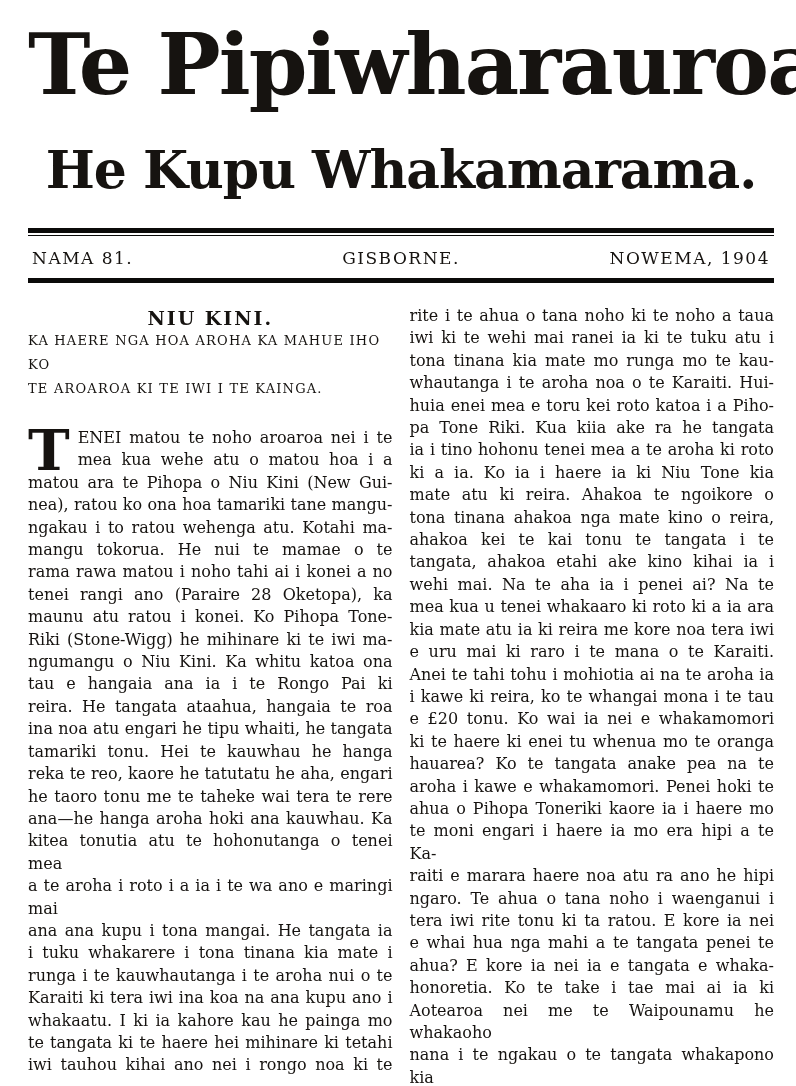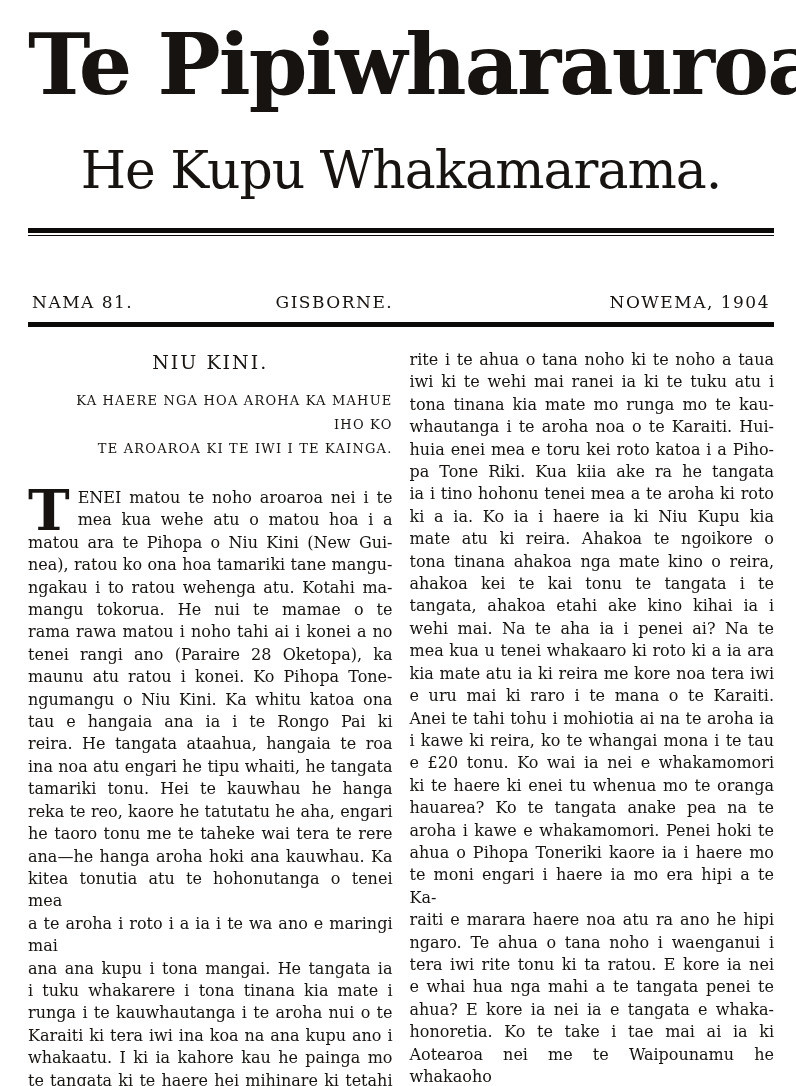--- a/index.html
+++ b/index.html
@@ -31,21 +31,21 @@
     font-family: "DejaVu Serif", serif;
     font-weight: 900;
     font-size: 84px;
     line-height: 118px;
     letter-spacing: -2px;
     white-space: nowrap;
     margin: 0;
   }
   .masthead-subtitle {
     font-family: "DejaVu Serif", serif;
-    font-weight: 400;
+    font-weight: 700;
     font-size: 52px;
     line-height: 64px;
     letter-spacing: -1px;
     white-space: nowrap;
     margin: 14px 0 0 0;
   }
 
   
   .dateline-wrap {
     margin-top: 26px;
@@ -60,48 +60,48 @@
     margin-top: 2px;
   }
   .dateline {
     display: flex;
     align-items: baseline;
     justify-content: space-between;
     padding: 12px 4px 10px 4px;
     font-size: 17px;
     letter-spacing: 1.5px;
   }
-  .dateline .cell-left  { width: 33%; text-align: left; margin-top: 44px; }
-  .dateline .cell-mid   { width: 34%; text-align: left; }
+  .dateline .cell-left  { width: 33%; text-align: left; }
+  .dateline .cell-mid   { width: 34%; text-align: center; }
   .dateline .cell-right { width: 33%; text-align: right; }
 
   
   .article {
     margin-top: 22px;
     display: flex;
     gap: 17px;
   }
   .col {
     flex: 1 1 0;
     min-width: 0;
   }
 
   .article-heading {
     text-align: center;
-    font-weight: normal;
+    font-weight: bold;
     font-size: 19px;
     letter-spacing: 2px;
-    margin: 2px 0 16px 0;
+    margin: 2px 0 0 0;
   }
   .article-subheading {
-    text-align: right;
+    text-align: left;
     font-size: 13px;
     line-height: 24px;
     letter-spacing: 1.2px;
-    margin: 0 0 26px 16px;
+    margin: 0 0 26px 0;
   }
 
   .body-text {
     font-size: 16px;
   }
   .tline {
     line-height: 22.4px;
     text-align: justify;
     text-align-last: justify;
     white-space: normal;
@@ -148,20 +148,21 @@
         <div>
             <div class="tline">ENEI matou te noho aroaroa nei i te</div>
             <div class="tline">mea kua wehe atu o matou hoa i a</div>
             <div class="tline">matou ara te Pihopa o Niu Kini (New Gui-</div>
             <div class="tline">nea), ratou ko ona hoa tamariki tane mangu-</div>
             <div class="tline">ngakau i to ratou wehenga atu. Kotahi ma-</div>
             <div class="tline">mangu tokorua. He nui te mamae o te</div>
             <div class="tline">rama rawa matou i noho tahi ai i konei a no</div>
             <div class="tline">tenei rangi ano (Paraire 28 Oketopa), ka</div>
             <div class="tline">maunu atu ratou i konei. Ko Pihopa Tone-</div>
+            <div class="tline">Riki (Stone-Wigg) he mihinare ki te iwi ma-</div>
             <div class="tline">ngumangu o Niu Kini. Ka whitu katoa ona</div>
             <div class="tline">tau e hangaia ana ia i te Rongo Pai ki</div>
             <div class="tline">reira. He tangata ataahua, hangaia te roa</div>
             <div class="tline">ina noa atu engari he tipu whaiti, he tangata</div>
             <div class="tline">tamariki tonu. Hei te kauwhau he hanga</div>
             <div class="tline">reka te reo, kaore he tatutatu he aha, engari</div>
             <div class="tline">he taoro tonu me te taheke wai tera te rere</div>
             <div class="tline">ana—he hanga aroha hoki ana kauwhau. Ka</div>
             <div class="tline">kitea tonutia atu te hohonutanga o tenei mea</div>
             <div class="tline">a te aroha i roto i a ia i te wa ano e maringi mai</div>
@@ -179,21 +180,21 @@
     <div class="col">
       <div class="body-text">
         <div>
             <div class="tline">rite i te ahua o tana noho ki te noho a taua</div>
             <div class="tline">iwi ki te wehi mai ranei ia ki te tuku atu i</div>
             <div class="tline">tona tinana kia mate mo runga mo te kau-</div>
             <div class="tline">whautanga i te aroha noa o te Karaiti. Hui-</div>
             <div class="tline">huia enei mea e toru kei roto katoa i a Piho-</div>
             <div class="tline">pa Tone Riki. Kua kiia ake ra he tangata</div>
             <div class="tline">ia i tino hohonu tenei mea a te aroha ki roto</div>
-            <div class="tline">ki a ia. Ko ia i haere ia ki Niu Kupu kia</div>
+            <div class="tline">ki a ia. Ko ia i haere ia ki Niu Tone kia</div>
             <div class="tline">mate atu ki reira. Ahakoa te ngoikore o</div>
             <div class="tline">tona tinana ahakoa nga mate kino o reira,</div>
             <div class="tline">ahakoa kei te kai tonu te tangata i te</div>
             <div class="tline">tangata, ahakoa etahi ake kino kihai ia i</div>
             <div class="tline">wehi mai. Na te aha ia i penei ai? Na te</div>
             <div class="tline">mea kua u tenei whakaaro ki roto ki a ia ara</div>
             <div class="tline">kia mate atu ia ki reira me kore noa tera iwi</div>
             <div class="tline">e uru mai ki raro i te mana o te Karaiti.</div>
             <div class="tline">Anei te tahi tohu i mohiotia ai na te aroha ia</div>
             <div class="tline">i kawe ki reira, ko te whangai mona i te tau</div>

